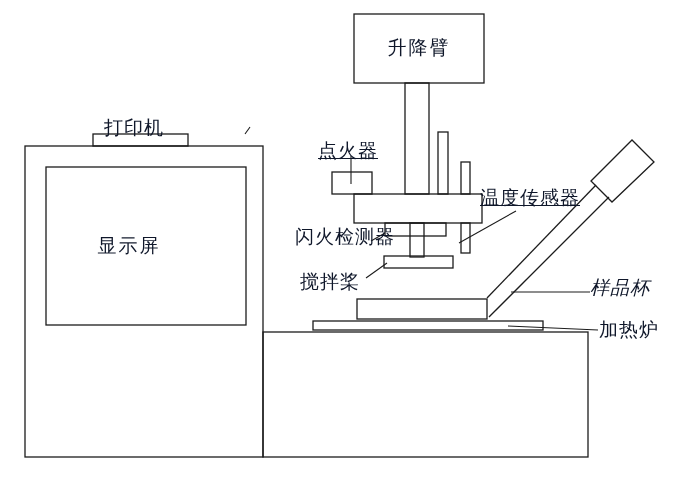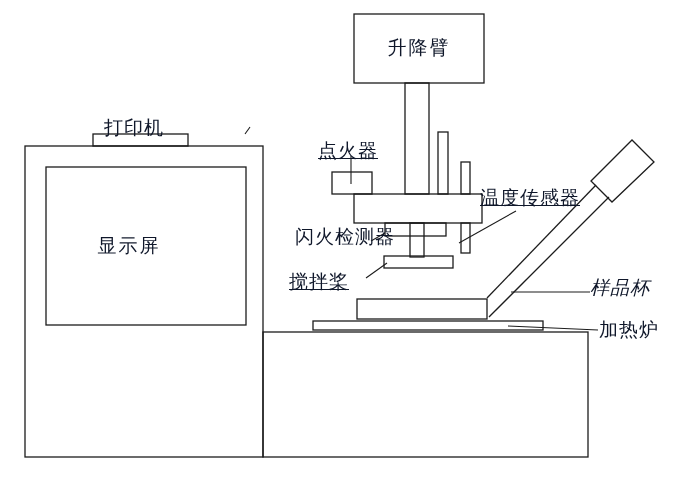--- a/index.html
+++ b/index.html
@@ -91,19 +91,19 @@
   <div class="lbl" style="left:104px; top:105px;margin-top:13px;">打印机</div>
 
   <div class="lbl centered" style="left:29px; top:167px; width:200px; height:158px;">显示屏</div>
 
   <div class="lbl" style="left:318px; top:141px;text-decoration:underline;">点火器</div>
 
   <div class="lbl" style="left:480px; top:188px;text-decoration:underline;">温度传感器</div>
 
   <div class="lbl" style="left:267px; top:227px;margin-left:28px;">闪火检测器</div>
 
-  <div class="lbl" style="left:289px; top:272px;text-decoration:underline;">搅拌桨</div>
+  <div class="lbl" style="left:300px; top:272px;">搅拌桨</div>
 
   <div class="lbl" style="left:590px; top:278px;font-style:italic;">样品杯</div>
 
   <div class="lbl" style="left:599px; top:320px;">加热炉</div>
 
 </div>
 
 </body></html>

